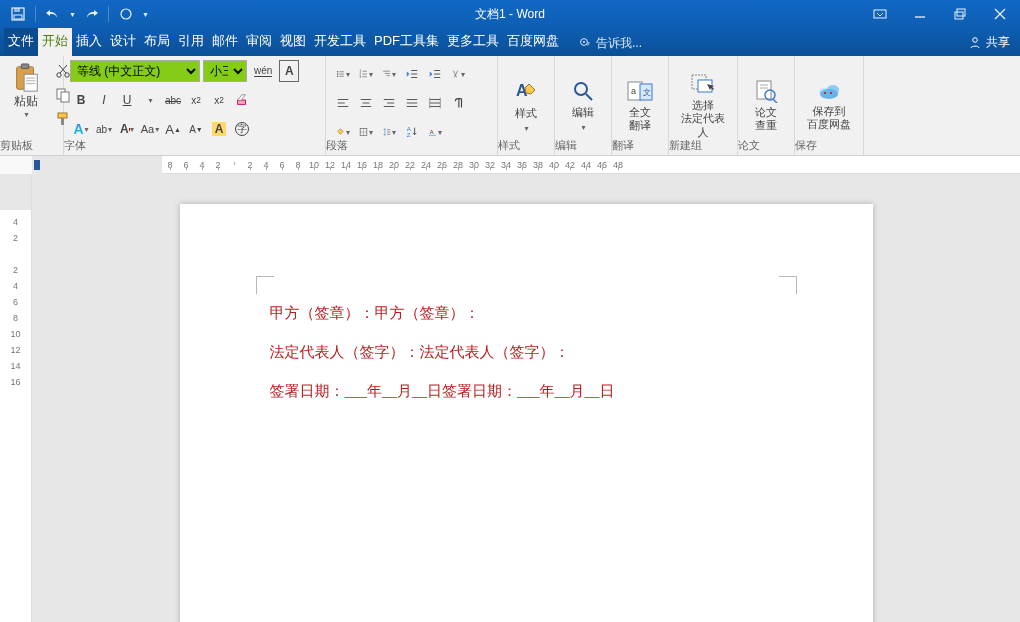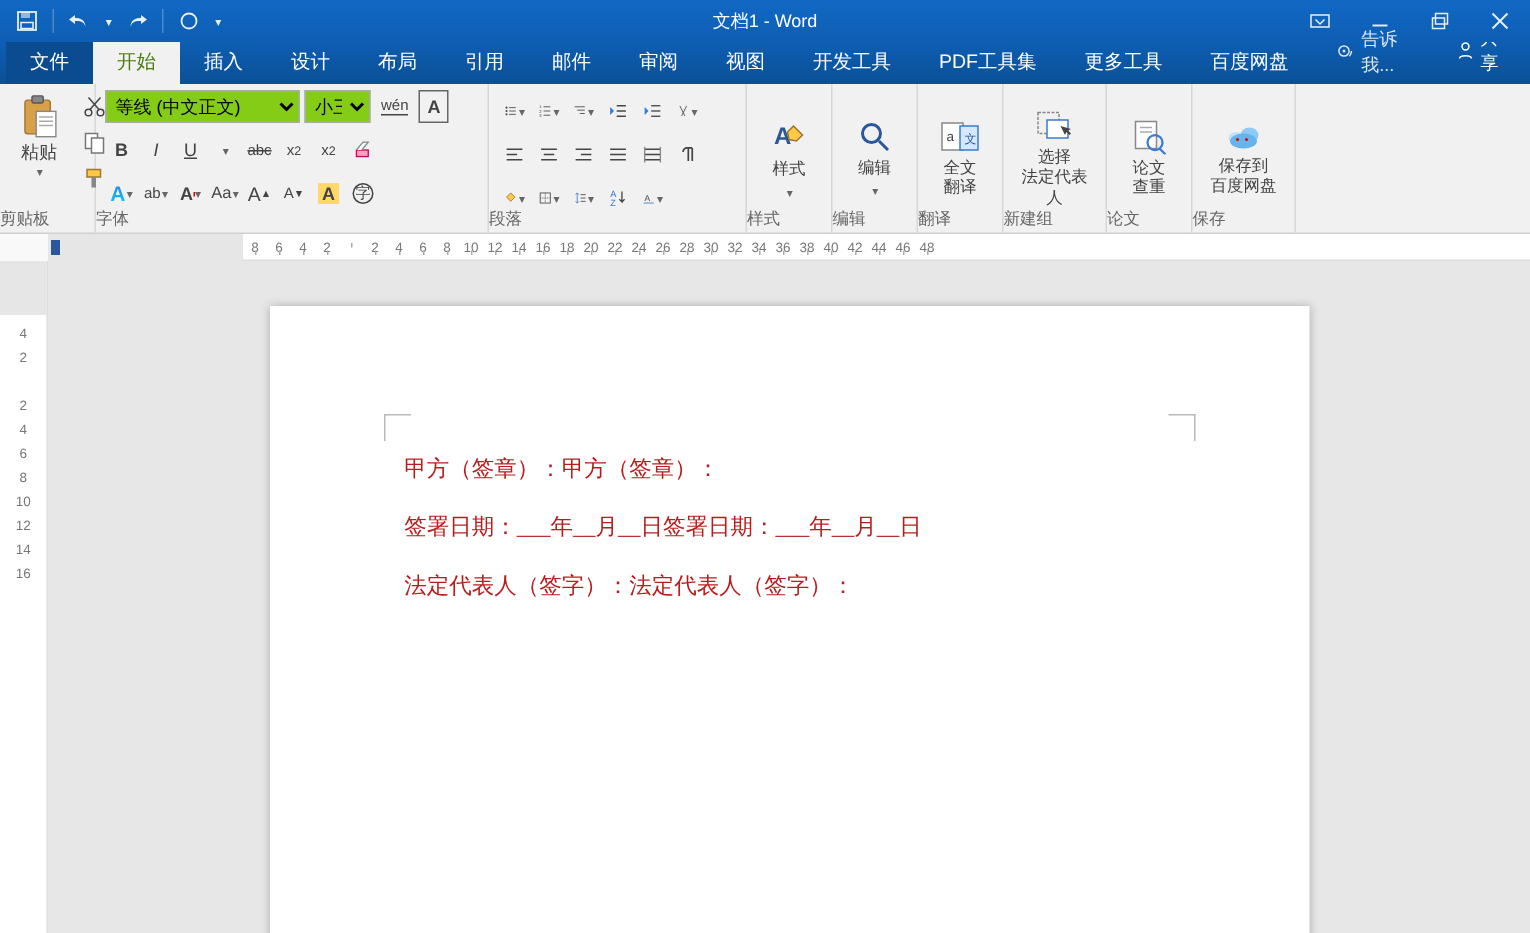--- a/index.html
+++ b/index.html
@@ -5,21 +5,21 @@
     *{margin:0;padding:0;box-sizing:border-box;font-family:"Microsoft YaHei",Arial,sans-serif}
     body{width:1020px;height:622px;background:#fff;overflow:hidden;font-size:12px}
     .titlebar{height:28px;background:linear-gradient(180deg,#1168c4,#0e5eb3);display:flex;align-items:center;color:#fff;position:relative}
     .qat{display:flex;align-items:center;gap:2px;padding-left:6px}
     .qat-btn{width:24px;height:24px;display:flex;align-items:center;justify-content:center;color:#fff;cursor:pointer;opacity:.9}
     .qat-sep{width:1px;height:16px;background:rgba(255,255,255,.25);margin:0 3px}
     .title-text{position:absolute;left:50%;transform:translateX(-50%);color:#fff;font-size:12px}
     .win-controls{margin-left:auto;display:flex}
     .win-btn{width:40px;height:28px;display:flex;align-items:center;justify-content:center;color:#fff;cursor:pointer;opacity:.9}
     .tabrow{height:28px;background:linear-gradient(180deg,#0e5eb3,#0a5096);display:flex;align-items:flex-end;color:#fff;padding-left:4px}
-    .tab{padding:6px 16px;font-size:13px;cursor:pointer;white-space:nowrap}
+    .tab{padding:6px 4px;font-size:13px;cursor:pointer;white-space:nowrap}
     .tab.file{background:#0b4c90}
     .tab.active{background:#f1f1f1;color:#4d7c0f}
     .tellme{margin-left:8px;display:flex;align-items:center;gap:4px;opacity:.85;padding:4px 8px}
     .share{margin-left:auto;padding:5px 10px;display:flex;align-items:center;gap:4px}
     .ribbon{height:100px;background:#f1f1f1;border-bottom:1px solid #d0d0d0;display:flex}
     .group{border-right:1px solid #d8d8d8;padding:4px 6px;display:flex;flex-direction:column;position:relative}
     .group-title{position:absolute;bottom:2px;left:0;right:0;text-align:left;font-size:11px;color:#666}
     .group-body{flex:1;display:flex;gap:4px}
     .col{display:flex;flex-direction:column;gap:2px}
     .rbtn{display:flex;align-items:center;justify-content:center;padding:2px 3px;cursor:pointer;border:1px solid transparent;font-size:12px;color:#444}
@@ -542,17 +542,17 @@
         <span class="vtick">12</span>
         <span class="vtick">14</span>
         <span class="vtick">16</span>
       </div>
   </div>
   <div class="canvas">
     <div class="page">
       <span class="corner tl"></span>
       <span class="corner tr"></span>
       <p class="para">甲方（签章）：甲方（签章）：</p>
+      <p class="para">法定代表人（签字）：法定代表人（签字）：</p>
       <p class="para">签署日期：___年__月__日签署日期：___年__月__日</p>
-      <p class="para">法定代表人（签字）：法定代表人（签字）：</p>
     </div>
   </div>
 </div>
 
 </body></html>

